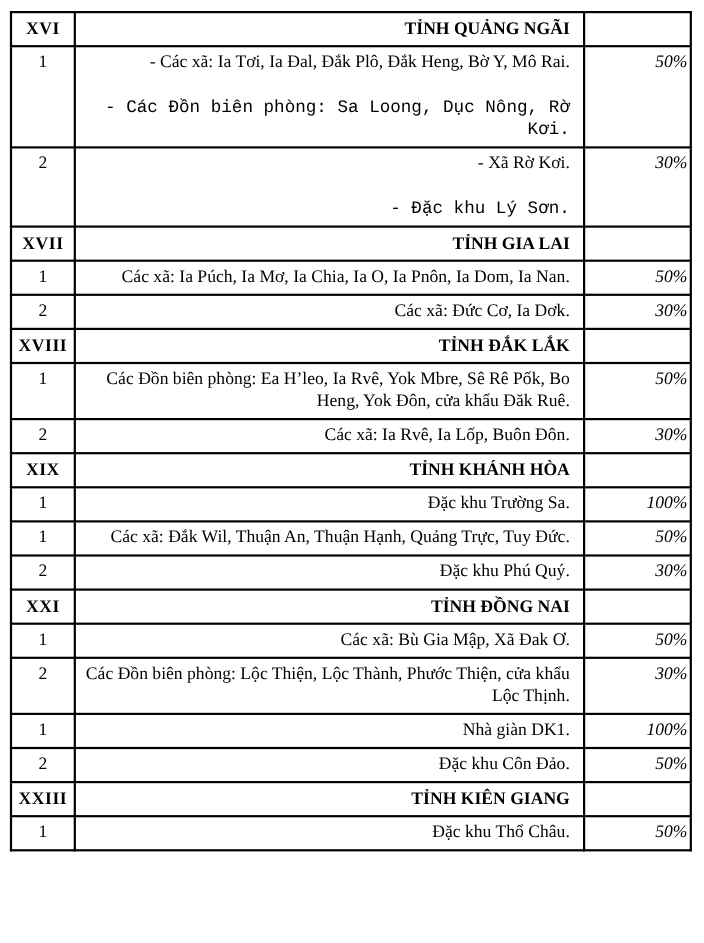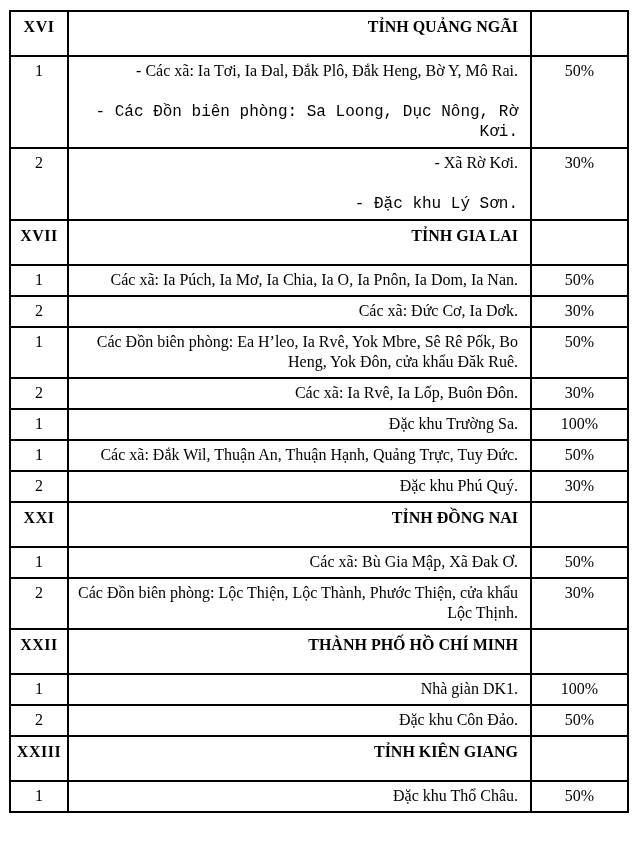--- a/index.html
+++ b/index.html
@@ -20,22 +20,22 @@
   td {
     border: 2px solid #000;
     vertical-align: top;
     font-size: 16px;
     line-height: 20px;
     padding: 4px 2px 5px;
     overflow: hidden;
   }
   .no-cell  { text-align: center; }
   .desc-cell{ padding-left: 3px; padding-right: 12px; text-align: right; }
-  .pct-cell { text-align: center; }
-  tr.hdr td { padding-top: 5px; padding-bottom: 18px; }
+  .pct-cell { text-align: right; font-style: italic; }
+  tr.hdr td { padding-top: 5px; padding-bottom: 4px; }
   tr.hdr .no-cell  { font-weight: bold; letter-spacing: 0.5px; }
   tr.hdr .desc-cell{ font-weight: bold; }
   .para + .para { margin-top: 21px; font-family: Liberation Mono, monospace; }
 </style>
 </head>
 <body>
 
 <div class="page">
   <table class="doc-table">
     <colgroup>
@@ -77,33 +77,43 @@
           </td>
           <td class="pct-cell">50%</td>
         </tr>
         <tr class="data">
           <td class="no-cell">2</td>
           <td class="desc-cell">
             <div class="para">Các xã: Đức Cơ, Ia Dơk.</div>
           </td>
           <td class="pct-cell">30%</td>
         </tr>
+        <tr class="hdr">
+          <td class="no-cell">XVIII</td>
+          <td class="desc-cell">TỈNH ĐẮK LẮK</td>
+          <td class="pct-cell"></td>
+        </tr>
         <tr class="data">
           <td class="no-cell">1</td>
           <td class="desc-cell">
             <div class="para">Các Đồn biên phòng: Ea H’leo, Ia Rvê, Yok Mbre, Sê Rê Pốk, Bo Heng, Yok Đôn, cửa khẩu Đăk Ruê.</div>
           </td>
           <td class="pct-cell">50%</td>
         </tr>
         <tr class="data">
           <td class="no-cell">2</td>
           <td class="desc-cell">
             <div class="para">Các xã: Ia Rvê, Ia Lốp, Buôn Đôn.</div>
           </td>
           <td class="pct-cell">30%</td>
+        </tr>
+        <tr class="hdr">
+          <td class="no-cell">XIX</td>
+          <td class="desc-cell">TỈNH KHÁNH HÒA</td>
+          <td class="pct-cell"></td>
         </tr>
         <tr class="data">
           <td class="no-cell">1</td>
           <td class="desc-cell">
             <div class="para">Đặc khu Trường Sa.</div>
           </td>
           <td class="pct-cell">100%</td>
         </tr>
         <tr class="data">
           <td class="no-cell">1</td>
@@ -131,25 +141,20 @@
           </td>
           <td class="pct-cell">50%</td>
         </tr>
         <tr class="data">
           <td class="no-cell">2</td>
           <td class="desc-cell">
             <div class="para">Các Đồn biên phòng: Lộc Thiện, Lộc Thành, Phước Thiện, cửa khẩu Lộc Thịnh.</div>
           </td>
           <td class="pct-cell">30%</td>
         </tr>
-        <tr class="hdr">
-          <td class="no-cell">XXII</td>
-          <td class="desc-cell">THÀNH PHỐ HỒ CHÍ MINH</td>
-          <td class="pct-cell"></td>
-        </tr>
         <tr class="data">
           <td class="no-cell">1</td>
           <td class="desc-cell">
             <div class="para">Nhà giàn DK1.</div>
           </td>
           <td class="pct-cell">100%</td>
         </tr>
         <tr class="data">
           <td class="no-cell">2</td>
           <td class="desc-cell">

